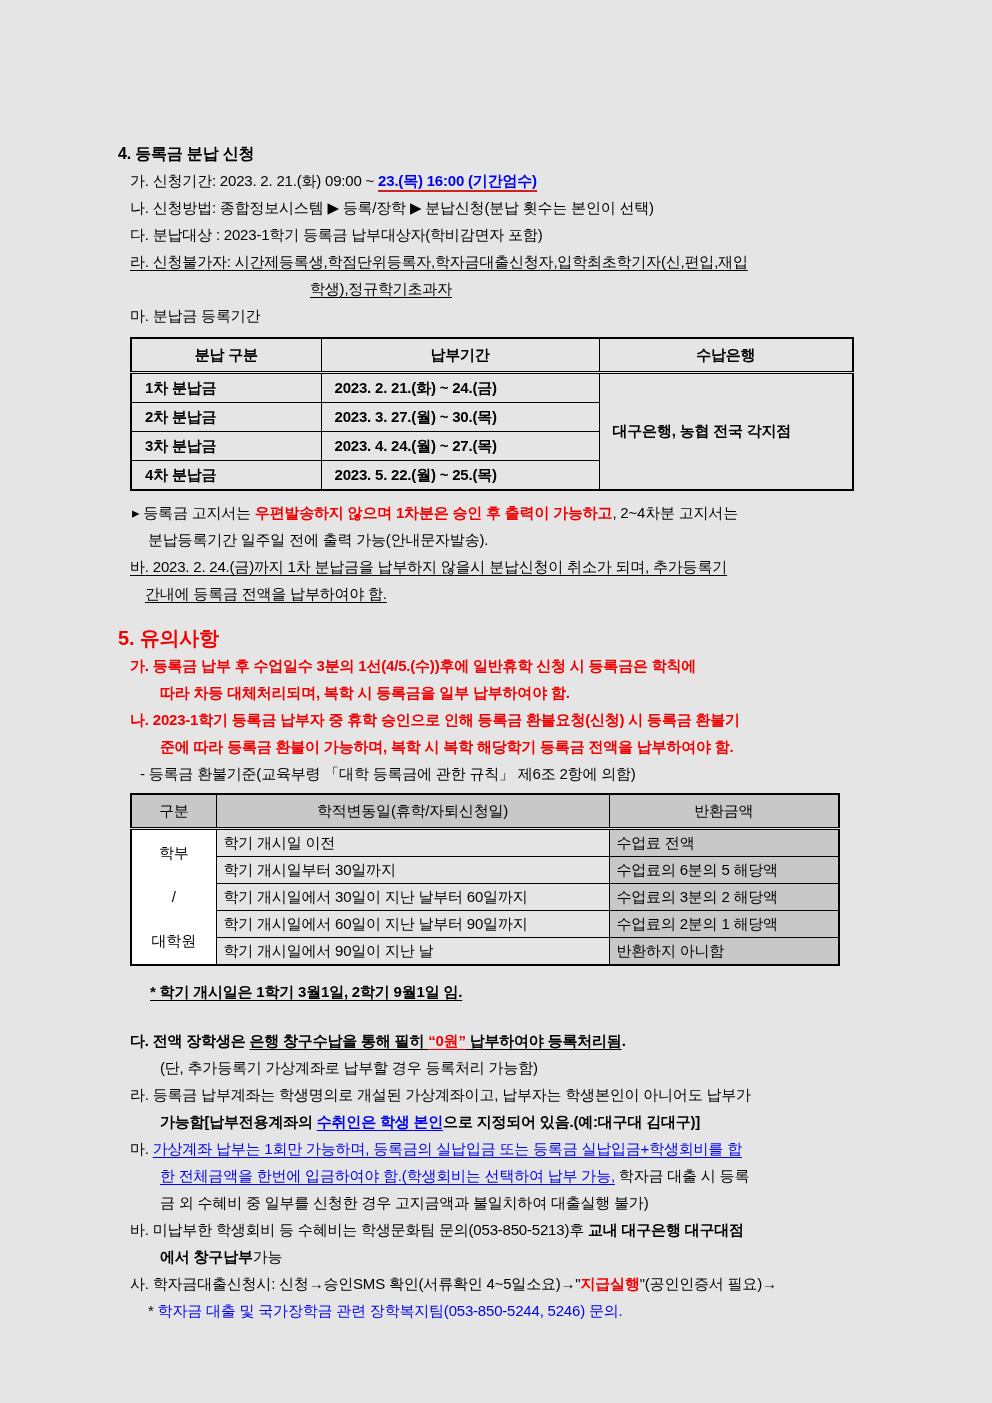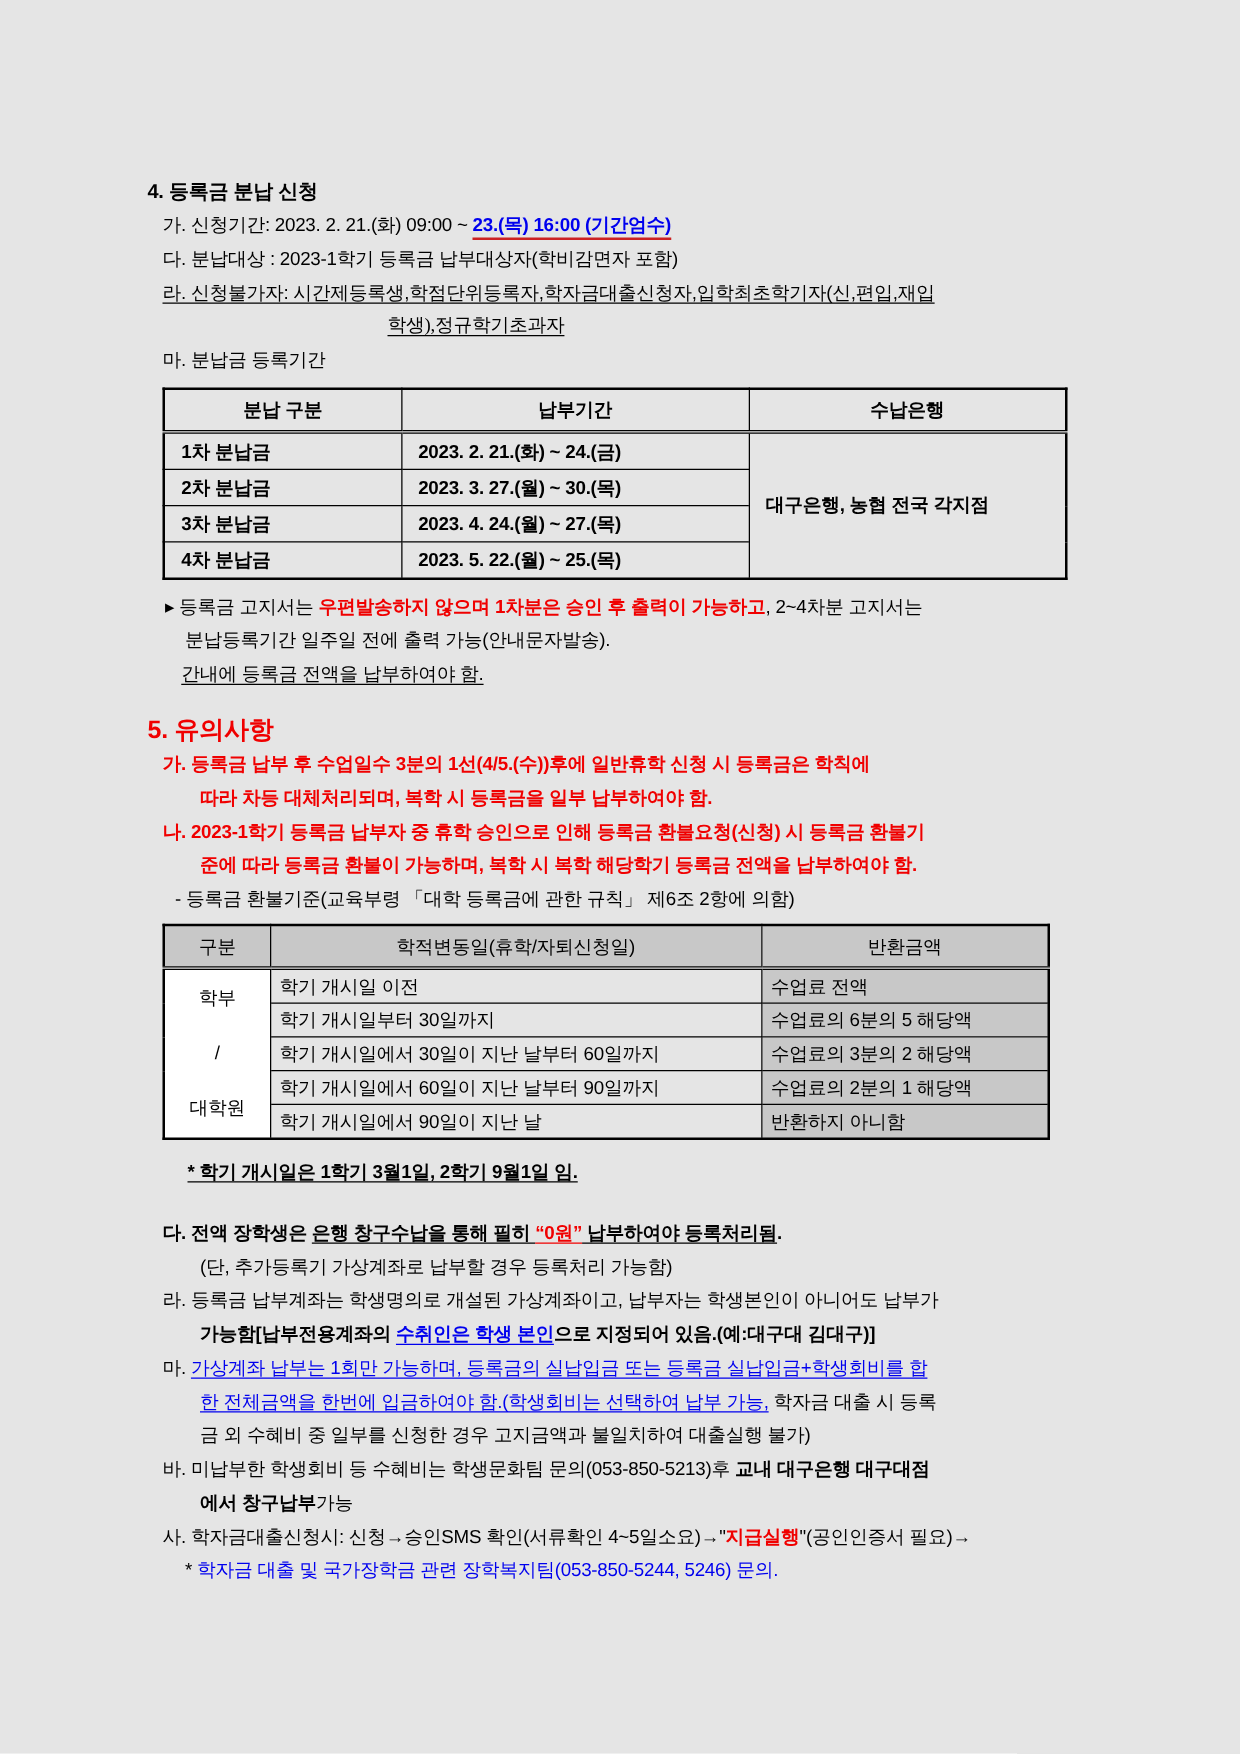--- a/index.html
+++ b/index.html
@@ -12,21 +12,21 @@
   .ln{line-height:27px;white-space:nowrap;}
   .b{font-weight:bold;}
   .red{color:#f00000;}
   .blue{color:#0000ee;}
   .ul{text-decoration:underline;text-underline-offset:3px;}
   .redline{border-bottom:2px solid #cc2222;padding-bottom:1px;}
   .h4{font-size:16px;font-weight:bold;line-height:27px;}
   .h5{font-size:20px;font-weight:bold;line-height:27px;color:#f00000;margin-top:18px;}
   .ml12{margin-left:12px;} .ml14{margin-left:14px;} .ml22{margin-left:22px;}
   .ml27{margin-left:27px;} .ml30{margin-left:30px;} .ml32{margin-left:32px;}
-  .ml42{margin-left:42px;} .ml192{margin-left:192px;font-family:Liberation Serif, serif;}
+  .ml42{margin-left:42px;} .ml192{margin-left:192px;}
   .gap22{margin-top:22px;}
 
   table{border-collapse:collapse;table-layout:fixed;font-size:15px;letter-spacing:-0.2px;}
   .t1{width:722px;margin:8px 0 8px 12px;border:2px solid #000;}
   .t1 th,.t1 td{border:1px solid #000;font-weight:bold;overflow:hidden;}
   .t1 thead th{height:30px;border-bottom:3px double #000;}
   .t1 td{height:26px;padding-left:13px;}
   .t2{width:708px;margin:6px 0 12px 12px;border:2px solid #000;}
   .t2 th{background:#c8c8c8;height:30px;border:1px solid #000;border-bottom:3px double #000;font-weight:normal;overflow:hidden;}
   .t2 td{border:1px solid #000;height:26px;padding:0 7px;text-align:left;overflow:hidden;}
@@ -37,20 +37,21 @@
 </head>
 <body>
 
 <div class="page">
   <div class="content">
 
     <div class="ln h4">4. 등록금 분납 신청</div>
 
     <div class="ln ml12"><span>가. 신청기간: 2023. 2. 21.(화) 09:00 ~ </span><span class="blue b redline">23.(목) 16:00 (기간엄수)</span></div>
 
+    <div class="ln ml12">나. 신청방법: 종합정보시스템 ▶ 등록/장학 ▶ 분납신청(분납 횟수는 본인이 선택)</div>
     <div class="ln ml12">다. 분납대상 : 2023-1학기 등록금 납부대상자(학비감면자 포함)</div>
     <div class="ln ml12 ul">라. 신청불가자: 시간제등록생,학점단위등록자,학자금대출신청자,입학최초학기자(신,편입,재입</div>
     <div class="ln ml192 ul">학생),정규학기초과자</div>
     <div class="ln ml12">마. 분납금 등록기간</div>
 
     <table class="t1">
       <colgroup>
           <col style="width:190px">
           <col style="width:278px">
           <col style="width:254px">
@@ -78,20 +79,21 @@
         </tr>
         <tr>
           <td>4차 분납금</td>
           <td>2023. 5. 22.(월) ~ 25.(목)</td>
         </tr>
       </tbody>
     </table>
 
     <div class="ln ml14"><span>▸ </span><span>등록금 고지서는 </span><span class="red b">우편발송하지 않으며 1차분은 승인 후 출력이 가능하고</span><span>, 2~4차분 고지서는</span></div>
     <div class="ln ml30">분납등록기간 일주일 전에 출력 가능(안내문자발송).</div>
+    <div class="ln ml12 ul">바. 2023. 2. 24.(금)까지 1차 분납금을 납부하지 않을시 분납신청이 취소가 되며, 추가등록기</div>
     <div class="ln ml27 ul">간내에 등록금 전액을 납부하여야 함.</div>
 
     <div class="ln h5">5. 유의사항</div>
 
     <div class="ln ml12 red b">가. 등록금 납부 후 수업일수 3분의 1선(4/5.(수))후에 일반휴학 신청 시 등록금은 학칙에</div>
     <div class="ln ml42 red b">따라 차등 대체처리되며, 복학 시 등록금을 일부 납부하여야 함.</div>
     <div class="ln ml12 red b">나. 2023-1학기 등록금 납부자 중 휴학 승인으로 인해 등록금 환불요청(신청) 시 등록금 환불기</div>
     <div class="ln ml42 red b">준에 따라 등록금 환불이 가능하며, 복학 시 복학 해당학기 등록금 전액을 납부하여야 함.</div>
     <div class="ln ml22">- 등록금 환불기준(교육부령 「대학 등록금에 관한 규칙」 제6조 2항에 의함)</div>
 

